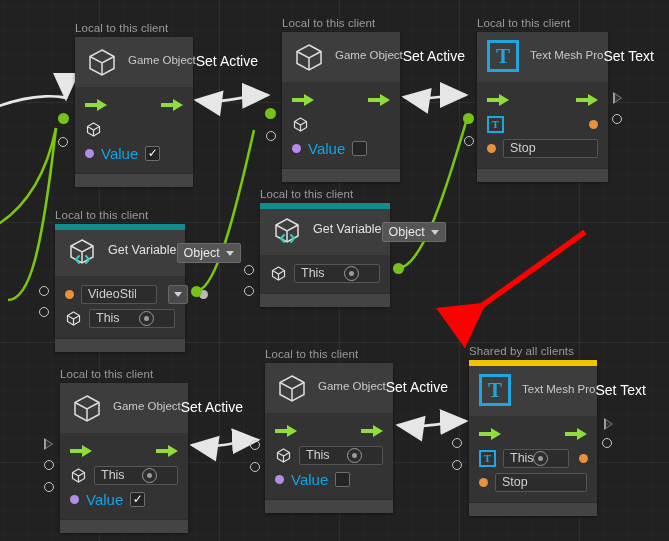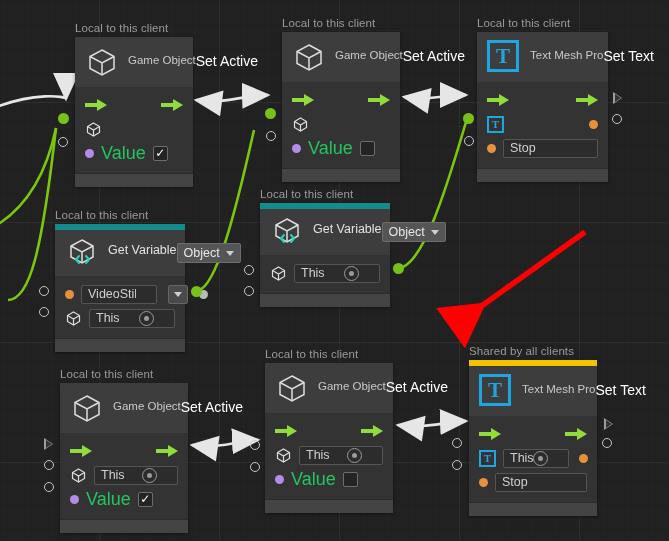--- a/index.html
+++ b/index.html
@@ -43,21 +43,21 @@
   .nhead .titles{display:flex;flex-direction:row;line-height:1.12;}
   .t1{font-size:11.5px;color:#c9c9c9;white-space:nowrap;}
   .t2{font-size:14px;color:#ffffff;white-space:nowrap;}
 
   .nbody{background:#333333;padding:6px 10px 8px 10px;}
   .nfoot{background:#444444;height:13px;border-top:1px solid #2c2c2c;}
 
   .row{display:flex;align-items:center;height:24px;gap:7px;position:relative;}
   .row.flow{justify-content:space-between;}
 
-  .lbl{font-size:18px;color:#22c55e;white-space:nowrap;}
+  .lbl{font-size:15px;color:#0ea5e9;white-space:nowrap;}
 
   
   .farrow{width:22px;height:12px;position:relative;}
   .farrow::before{content:"";position:absolute;left:0;top:4px;width:13px;height:4px;background:#8fdc3c;}
   .farrow::after{content:"";position:absolute;left:12px;top:0;width:0;height:0;
     border-top:6px solid transparent;border-bottom:6px solid transparent;border-left:10px solid #8fdc3c;}
 
   
   .dot{width:9px;height:9px;border-radius:50%;flex:0 0 auto;}
   .dot.orange{background:#e8913c;}

